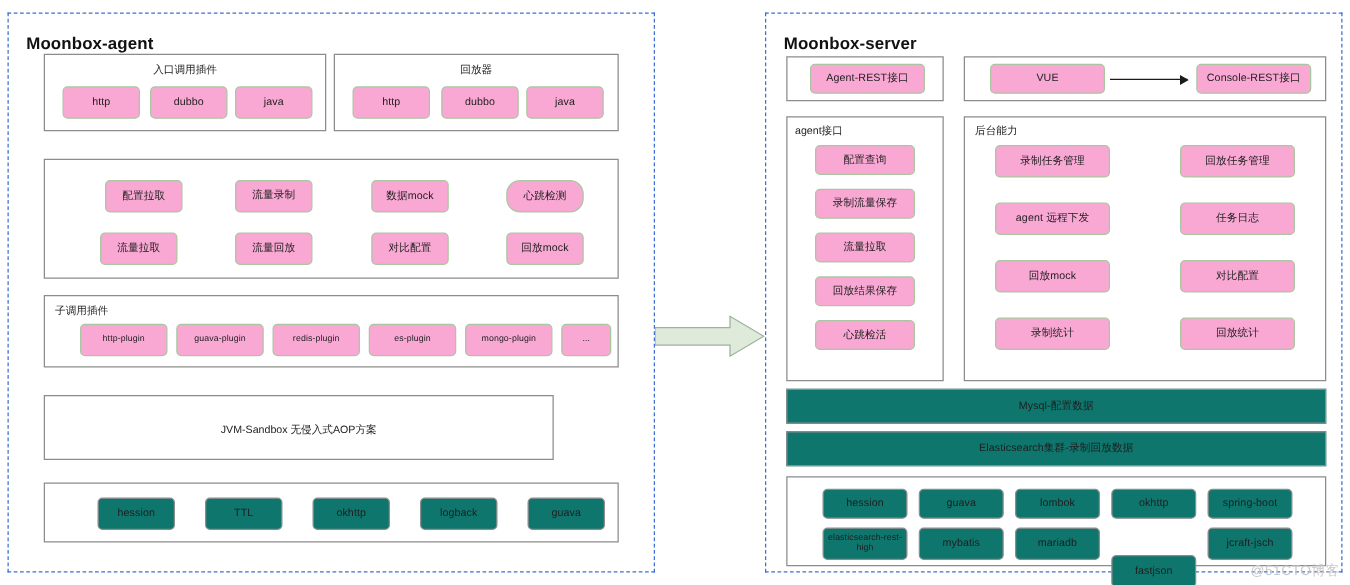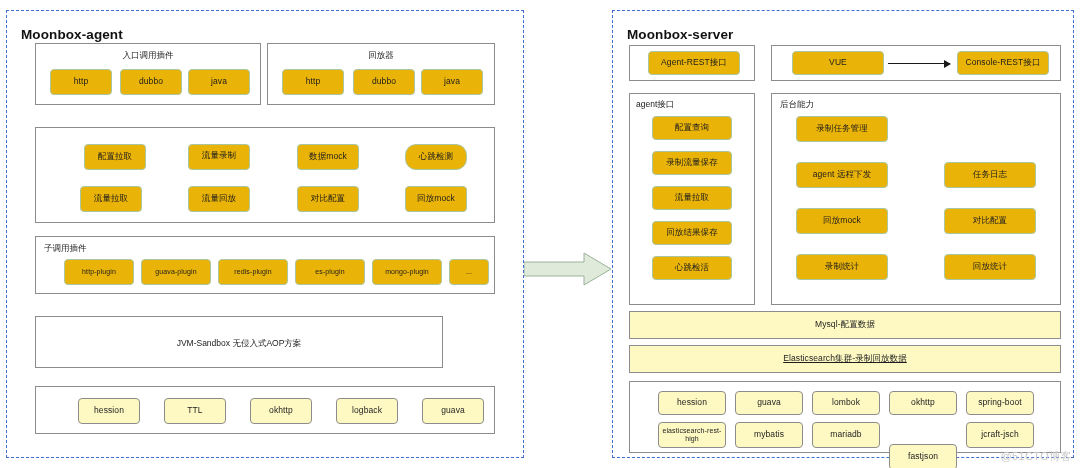--- a/index.html
+++ b/index.html
@@ -68,26 +68,26 @@
     align-items: center;
     justify-content: center;
     text-align: center;
     border-radius: 4px;
     font-size: 8.5px;
     line-height: 1.15;
     letter-spacing: .1px;
     padding: 1px 2px;
   }
   .chip.green {
-    background: #eab308;
+    background: #f9a8d4;
     border: 1px solid #a9c6a0;
     color: #1d1d1d;
   }
   .chip.white {
-    background: #fef9c3;
+    background: #0f766e;
     border: 1px solid #8c8c8c;
     color: #1d1d1d;
   }
   .chip.bar {
     border-radius: 0;
   }
   .chip.small { font-size: 7px; }
 
   
   .thin-arrow {
@@ -207,33 +207,34 @@
       <div class="chip green" style="left:22px; top:57px;  width:80px; height:24px;">录制流量保存</div>
       <div class="chip green" style="left:22px; top:92px;  width:80px; height:24px;">流量拉取</div>
       <div class="chip green" style="left:22px; top:127px; width:80px; height:24px;">回放结果保存</div>
       <div class="chip green" style="left:22px; top:162px; width:80px; height:24px;">心跳检活</div>
     </div>
 
     <div class="group" style="left:158px; top:82px; width:290px; height:212px;">
       <div class="group-label" style="left:8px; top:5px;">后台能力</div>
 
       <div class="chip green" style="left:24px;  top:22px;  width:92px; height:26px;">录制任务管理</div>
+      <div class="chip green" style="left:172px; top:22px;  width:92px; height:26px;">回放任务管理</div>
 
       <div class="chip green" style="left:24px;  top:68px;  width:92px; height:26px;">agent 远程下发</div>
       <div class="chip green" style="left:172px; top:68px;  width:92px; height:26px;">任务日志</div>
 
       <div class="chip green" style="left:24px;  top:114px; width:92px; height:26px;">回放mock</div>
       <div class="chip green" style="left:172px; top:114px; width:92px; height:26px;">对比配置</div>
 
       <div class="chip green" style="left:24px;  top:160px; width:92px; height:26px;">录制统计</div>
       <div class="chip green" style="left:172px; top:160px; width:92px; height:26px;">回放统计</div>
     </div>
 
     <div class="chip white bar" style="left:16px; top:300px; width:432px; height:28px;">Mysql-配置数据</div>
-    <div class="chip white bar" style="left:16px; top:334px; width:432px; height:28px;text-decoration:underline;">Elasticsearch集群-录制回放数据</div>
+    <div class="chip white bar" style="left:16px; top:334px; width:432px; height:28px;">Elasticsearch集群-录制回放数据</div>
 
     <div class="group" style="left:16px; top:370px; width:432px; height:72px;">
       <div class="chip white" style="left:28px;  top:9px;  width:68px; height:24px;">hession</div>
       <div class="chip white" style="left:105px; top:9px;  width:68px; height:24px;">guava</div>
       <div class="chip white" style="left:182px; top:9px;  width:68px; height:24px;">lombok</div>
       <div class="chip white" style="left:259px; top:9px;  width:68px; height:24px;">okhttp</div>
       <div class="chip white" style="left:336px; top:9px;  width:68px; height:24px;">spring-boot</div>
 
       <div class="chip white small" style="left:28px;  top:40px; width:68px; height:26px;">elasticsearch-rest-high</div>
       <div class="chip white" style="left:105px; top:40px; width:68px; height:26px;">mybatis</div>

